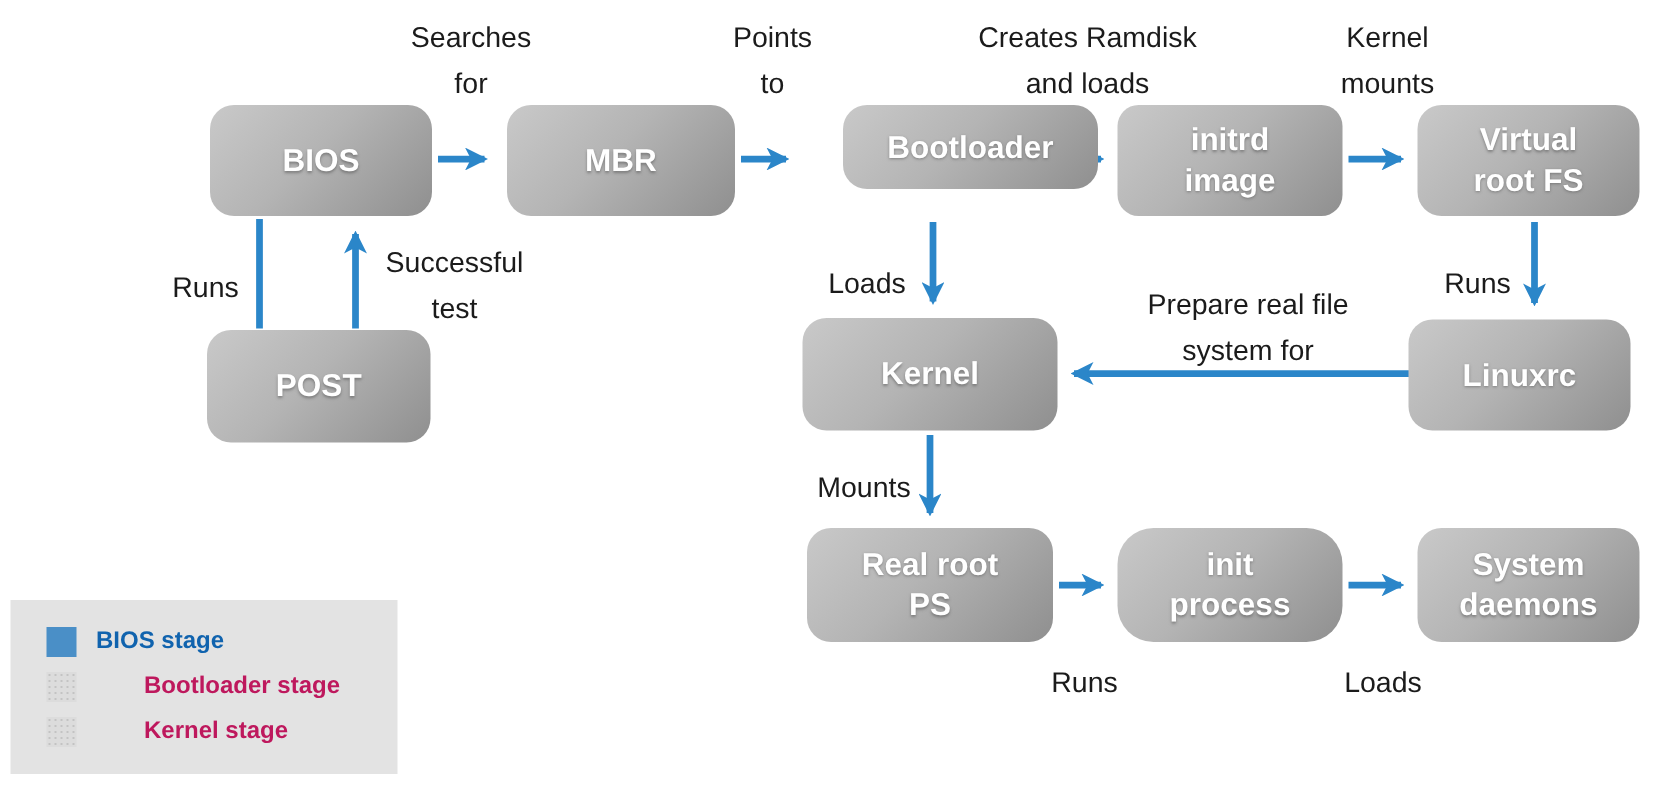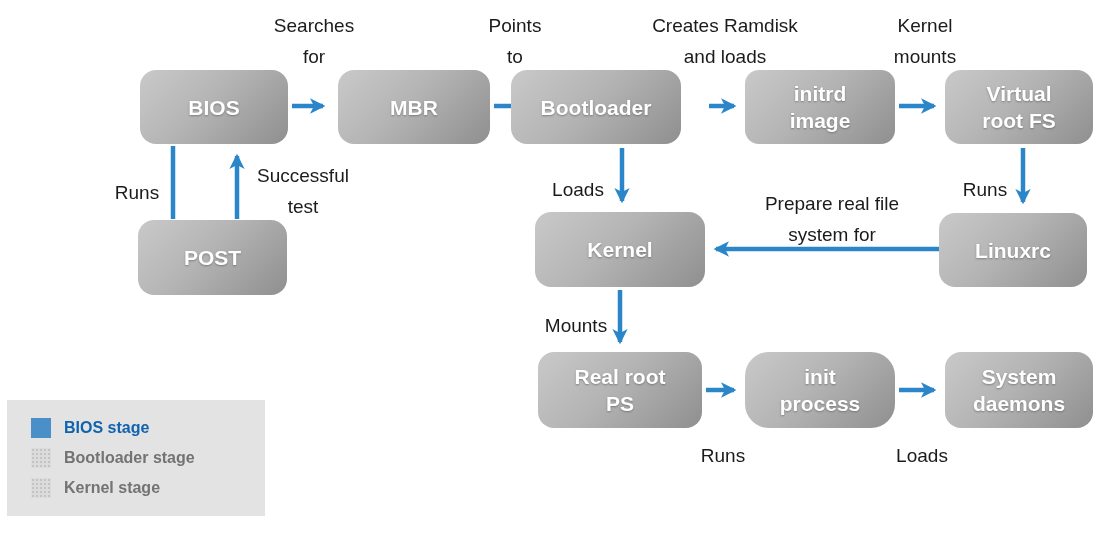--- a/index.html
+++ b/index.html
@@ -70,26 +70,26 @@
   .legend-item.inactive .legend-swatch {
     background: #dcdcdc;
     background-image: radial-gradient(#c3c3c3 1px, transparent 1px);
     background-size: 4px 4px;
   }
   .legend-label {
     font-weight: bold;
     font-size: 16px;
   }
   .legend-item.active .legend-label { color: #1063ae; }
-  .legend-item.inactive .legend-label { color: #737373; }
+  .legend-item.inactive .legend-label { color: #be185d; margin-left: 32px; }
 
   
   #n-bios        { left:140px; top:70px;  width:148px; height:74px;text-align:center; }
   #n-mbr         { left:338px; top:70px;  width:152px; height:74px; }
-  #n-bootloader  { left:511px; top:70px;  width:170px; height:74px; }
+  #n-bootloader  { left:562px; top:70px;  width:170px; height:56px; }
   #n-initrd      { left:745px; top:70px;  width:150px; height:74px;border-radius:14px; }
   #n-vrootfs     { left:945px; top:70px;  width:148px; height:74px; }
   #n-post        { left:138px; top:220px; width:149px; height:75px; }
   #n-kernel      { left:535px; top:212px; width:170px; height:75px; }
   #n-linuxrc     { left:939px; top:213px; width:148px; height:74px; }
   #n-realroot    { left:538px; top:352px; width:164px; height:76px; }
   #n-initproc    { left:745px; top:352px; width:150px; height:76px;border-radius:24px; }
   #n-sysdaemons  { left:945px; top:352px; width:148px; height:76px; }
 
   

